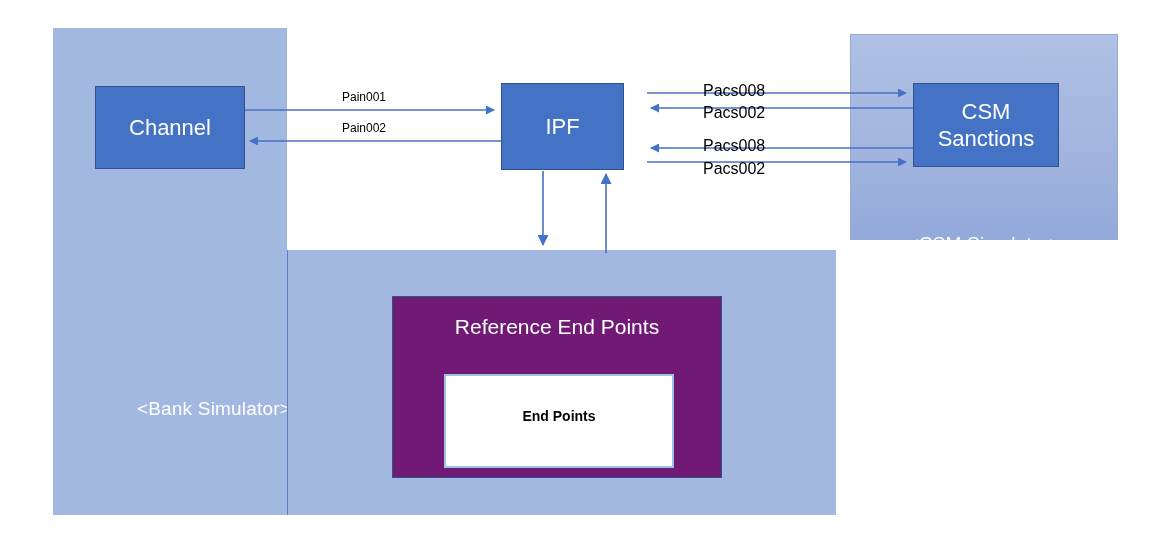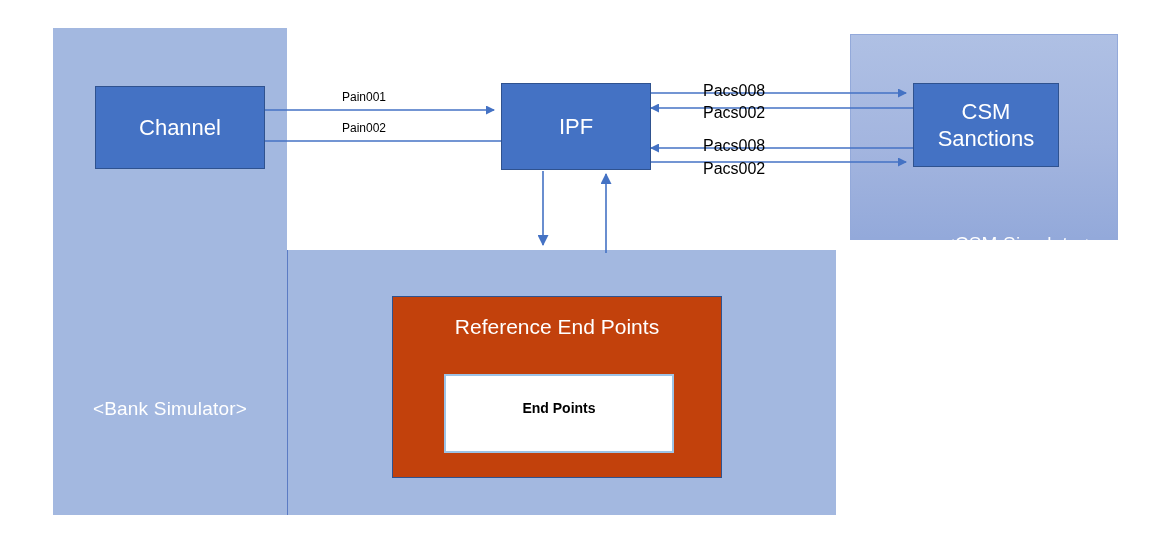--- a/index.html
+++ b/index.html
@@ -39,97 +39,97 @@
     background: #A3B8E0;
     border-left: 1px solid #5B7BC4;
   }
   .panel-csm {
     left: 850px;
     top: 34px;
     width: 268px;
     height: 206px;
     background: linear-gradient(to bottom, #AFC0E4 0%, #A3B5DF 55%, #93A9DA 100%);
     border: 1px solid #93A9DA;
-    padding-left: 36px;
   }
   .panel-label {
     position: absolute;
     width: 100%;
     text-align: center;
     color: #ffffff;
     font-size: 19px;
     letter-spacing: 0.2px;
     white-space: nowrap;
   }
   .label-bank {
     top: 370px;
+    margin-left: 44px;
   }
   .label-csm {
     top: 198px;
   }
 
   .node {
     position: absolute;
     box-sizing: border-box;
     background: #4472C4;
     border: 1.5px solid #2F528F;
     color: #ffffff;
     display: flex;
     align-items: center;
     justify-content: center;
     text-align: center;
     line-height: 1.25;
   }
   .node-channel {
     left: 95px;
     top: 86px;
-    width: 170px;
+    width: 150px;
     height: 83px;
     font-size: 22px;
   }
   .node-ipf {
     left: 501px;
     top: 83px;
-    width: 150px;
+    width: 123px;
     height: 87px;
     font-size: 22px;
   }
   .node-csm {
     left: 913px;
     top: 83px;
     width: 146px;
     height: 84px;
     font-size: 22px;
     align-items: center;
   }
 
   .node-ref {
     position: absolute;
     left: 392px;
     top: 296px;
     width: 330px;
     height: 182px;
     box-sizing: border-box;
-    background: #c2410c;
+    background: #701a75;
     border: 1.5px solid #2F528F;
   }
   .ref-title {
     position: absolute;
     top: 18px;
     width: 100%;
     text-align: center;
     color: #ffffff;
     font-size: 21px;
   }
   .ref-inner {
     position: absolute;
     left: 51px;
     top: 77px;
     width: 230px;
-    height: 79px;
+    height: 94px;
     box-sizing: border-box;
     background: #ffffff;
     border: 2px solid #9DC3E6;
     display: flex;
     flex-direction: column;
     align-items: center;
     justify-content: center;
     color: #000000;
   }
   .ref-inner-title {

